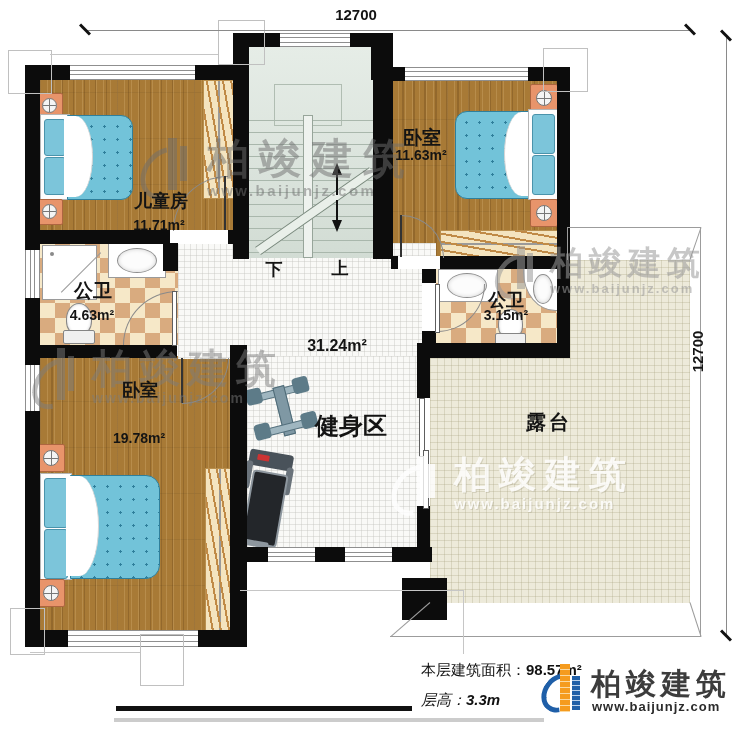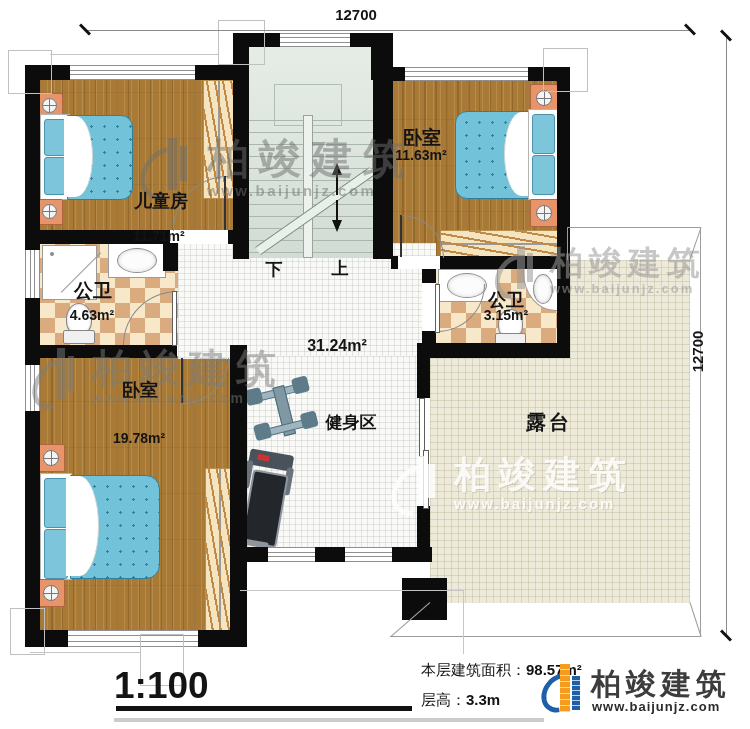--- a/index.html
+++ b/index.html
@@ -259,53 +259,52 @@
         <div class="wm-b1"></div>
         <div class="wm-b2"></div>
       </div>
     <div class="txt" style="margin-left:8px;">
       <div class="nm" style="font-size:37px;letter-spacing:8px;">柏竣建筑</div>
       <div class="url" style="font-size:15px;letter-spacing:2px;">www.baijunjz.com</div>
     </div>
   </div>
 
   <div class="rname" style="left:111px;top:192px;width:100px;font-size:18px;">儿童房</div>
-  <div class="rarea" style="left:109px;top:229px;width:100px;">11.71m²</div>
+  <div class="rarea" style="left:109px;top:218px;width:100px;">11.71m²</div>
   <div class="rname" style="left:372px;top:128px;width:100px;font-size:19px;">卧室</div>
   <div class="rarea" style="left:371px;top:148px;width:100px;text-align:center;">11.63m²</div>
   <div class="rname" style="left:43px;top:281px;width:100px;font-size:19px;">公卫</div>
   <div class="rarea" style="left:42px;top:300px;width:100px;margin-top:8px;">4.63m²</div>
   <div class="rname" style="left:456px;top:291px;width:100px;font-size:18px;">公卫</div>
   <div class="rarea" style="left:456px;top:308px;width:100px;">3.15m²</div>
   <div class="rname" style="left:90px;top:381px;width:100px;font-size:18px;">卧室</div>
   <div class="rarea" style="left:89px;top:398px;width:100px;margin-top:33px;">19.78m²</div>
   <div class="rarea" style="left:287px;top:338px;width:100px;font-size:16px;">31.24m²</div>
-  <div class="rname" style="left:301px;top:414px;width:100px;font-size:17px;">健身区</div>
+  <div class="rname" style="left:301px;top:414px;width:100px;font-size:24px;">健身区</div>
   <div class="rname" style="left:499px;top:412px;width:100px;font-size:20px;letter-spacing:3px;">露台</div>
   <div class="rname" style="left:258px;top:261px;width:32px;font-size:17px;">下</div>
   <div class="rname" style="left:324px;top:260px;width:32px;font-size:17px;">上</div>
 
   <div class="abs dimline" style="left:85px;top:30px;width:606px;height:1px;"></div>
   <div class="abs tick" style="left:78px;top:28px;"></div>
   <div class="abs tick" style="left:683px;top:28px;"></div>
   <div class="abs dimtxt" style="left:320px;top:6px;width:72px;">12700</div>
   <div class="abs dimline" style="left:726px;top:36px;width:1px;height:601px;"></div>
   <div class="abs tick" style="left:719px;top:34px;"></div>
   <div class="abs tick" style="left:719px;top:634px;"></div>
   <div class="abs dimtxt" style="left:661px;top:343px;width:72px;transform:rotate(-90deg);">12700</div>
 
   <div class="titlerow" style="left:114px;top:663px;height:44px;">
-    <span style="font-size:37px;font-weight:bold;">1:100</span>
   </div>
   <div class="abs" style="left:116px;top:706px;width:296px;height:5px;background:#111;"></div>
   <div class="abs" style="left:114px;top:718px;width:430px;height:4px;background:#cccccc;"></div>
   <div class="info" style="left:421px;top:662px;">
     <span>本层建筑面积：</span><span style="font-weight:bold;">98.57m²</span>
   </div>
-  <div class="info" style="left:421px;top:692px;">
+  <div class="info" style="left:421px;top:692px;font-style:italic;">
     <span>层高：</span><span style="font-weight:bold;">3.3m</span>
   </div>
   <div class="abs" style="left:543px;top:662px;width:42px;height:54px;">
     <div class="abs" style="left:0;top:10px;width:34px;height:42px;border:5px solid #1f5fa8;border-radius:50%;border-top-color:rgba(0,0,0,0);border-right-color:rgba(0,0,0,0);transform:rotate(38deg);box-sizing:border-box;"></div>
     <div class="abs" style="left:17px;top:2px;width:10px;height:48px;background:repeating-linear-gradient(180deg,#f59b1e 0 5px,#fbd9a0 5px 6px);"></div>
     <div class="abs" style="left:29px;top:14px;width:8px;height:34px;background:repeating-linear-gradient(180deg,#1f5fa8 0 4px,#bcd2ea 4px 5px);"></div>
   </div>
   <div class="brandname" style="left:591px;top:664px;font-size:30px;letter-spacing:5px;">柏竣建筑</div>
   <div class="brandurl" style="left:592px;top:699px;font-size:13px;letter-spacing:1px;">www.baijunjz.com</div>
 

